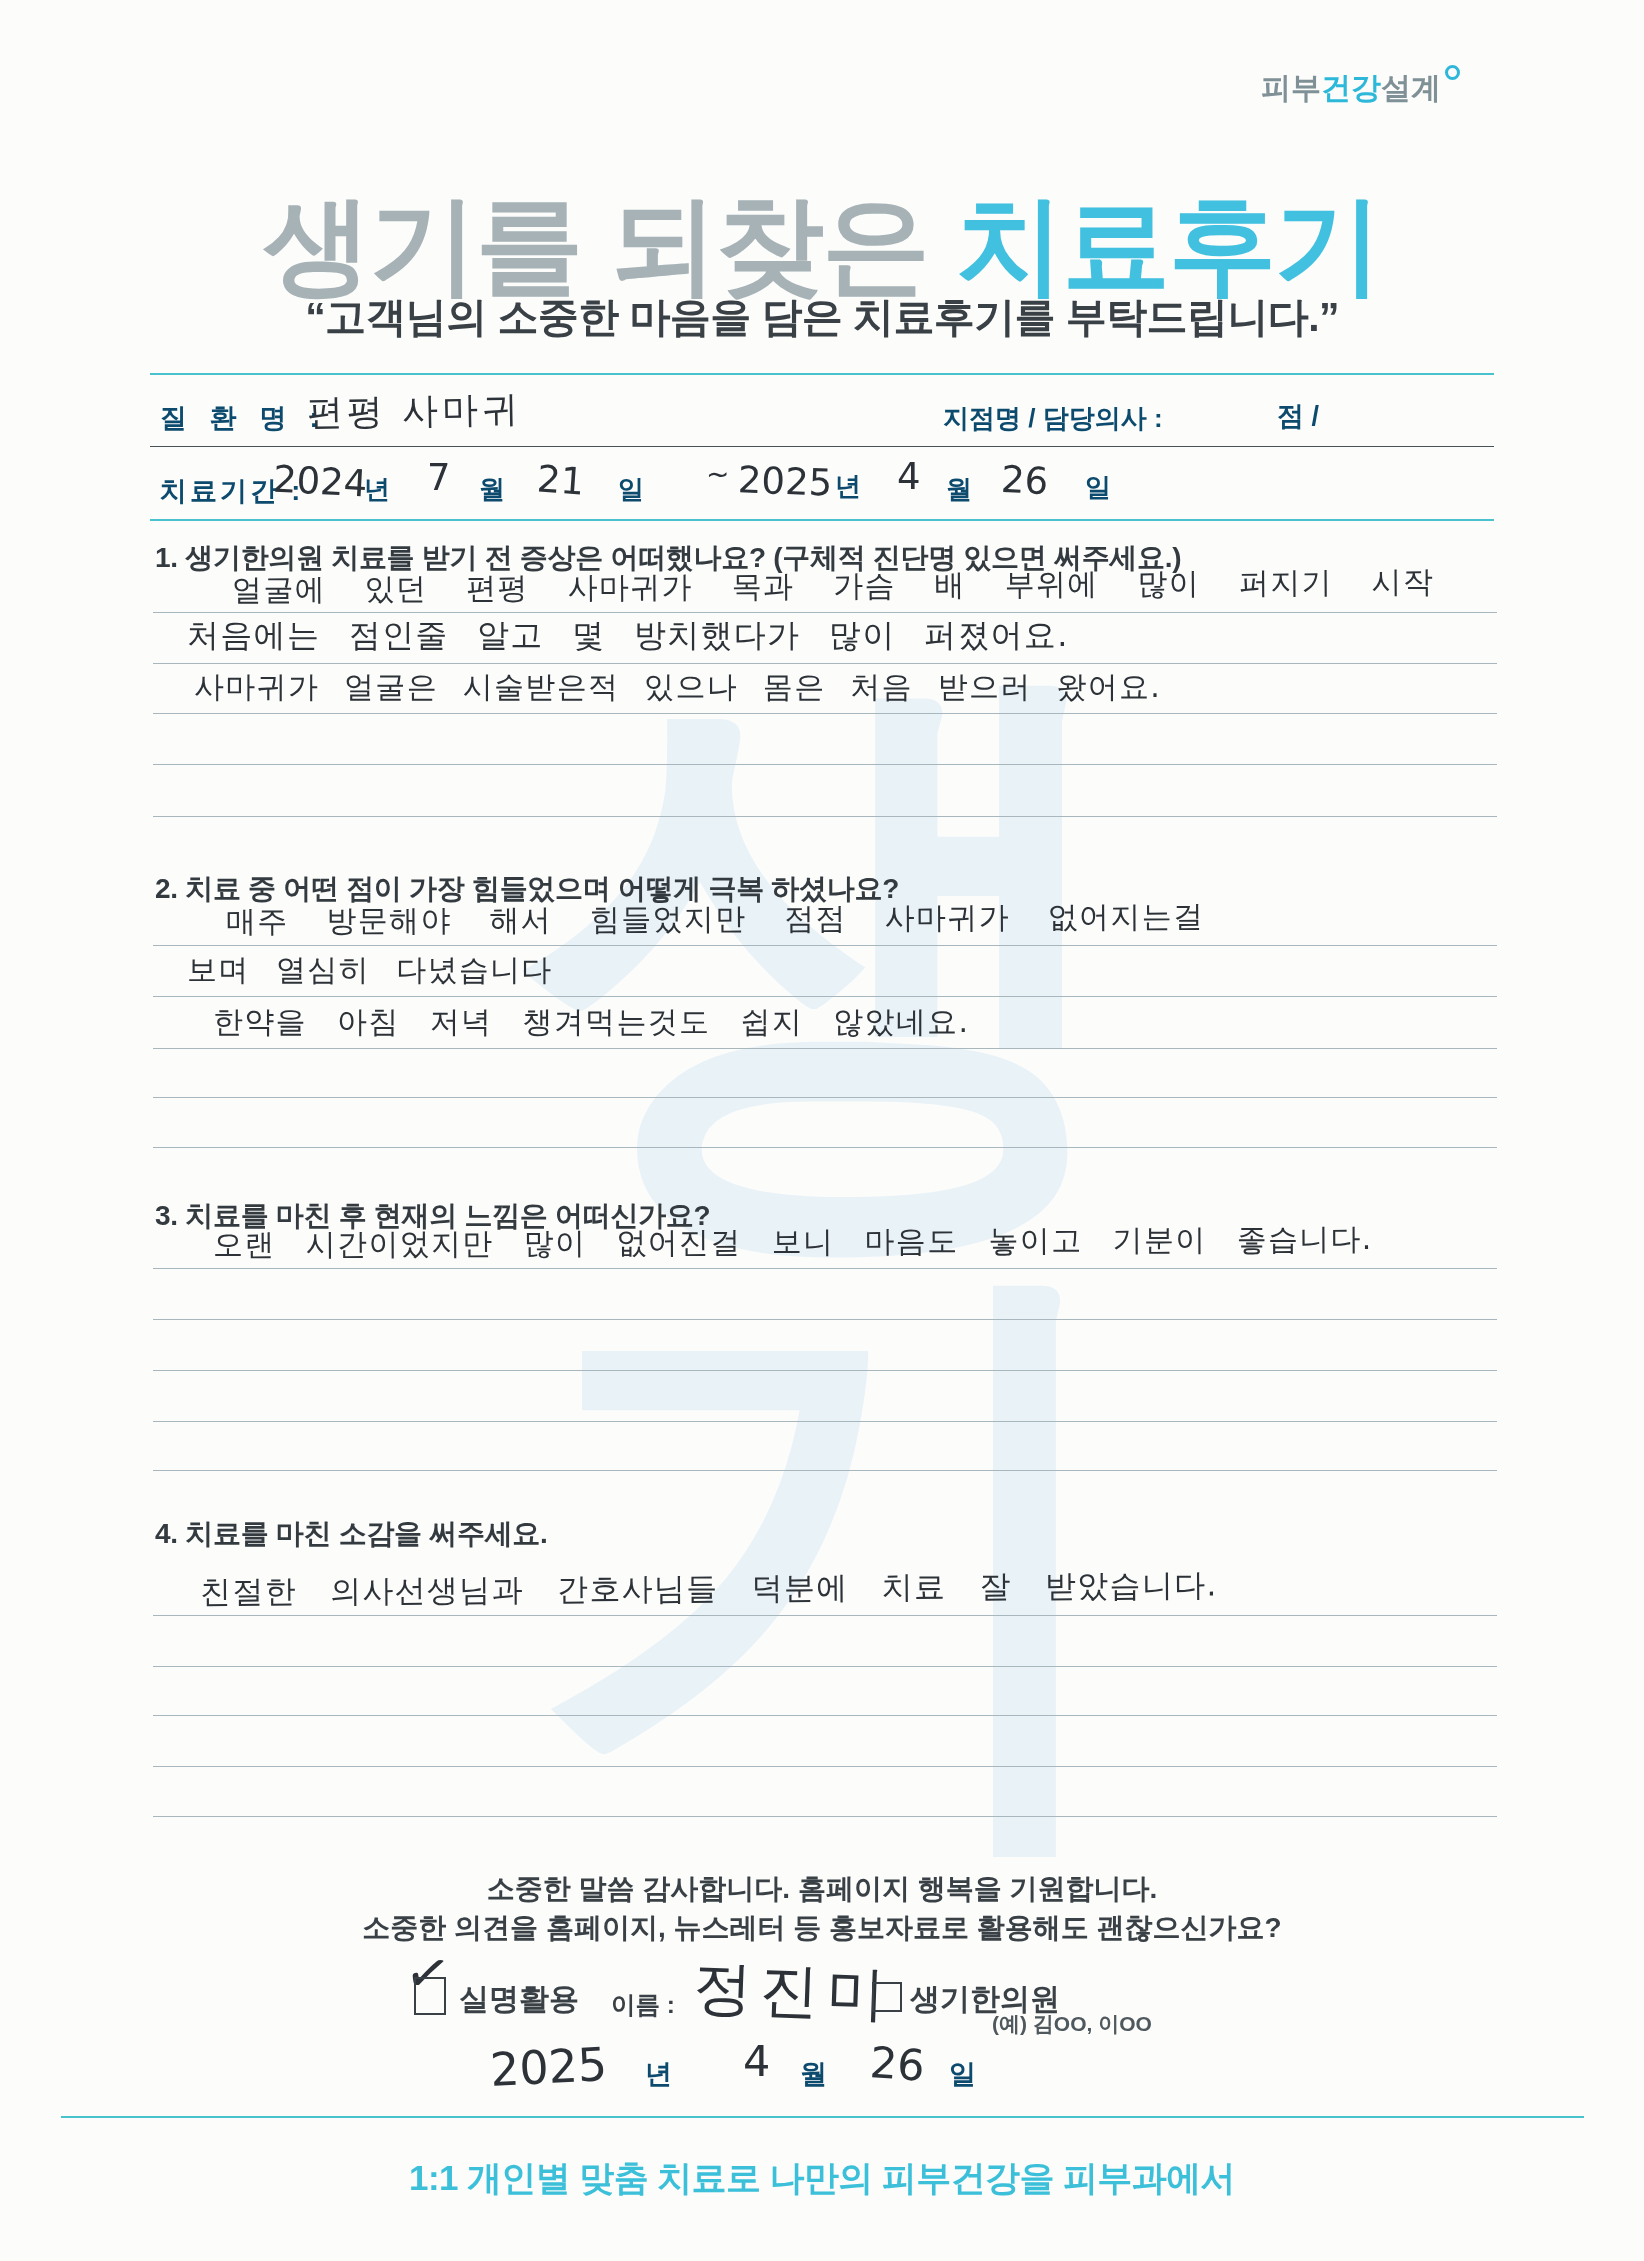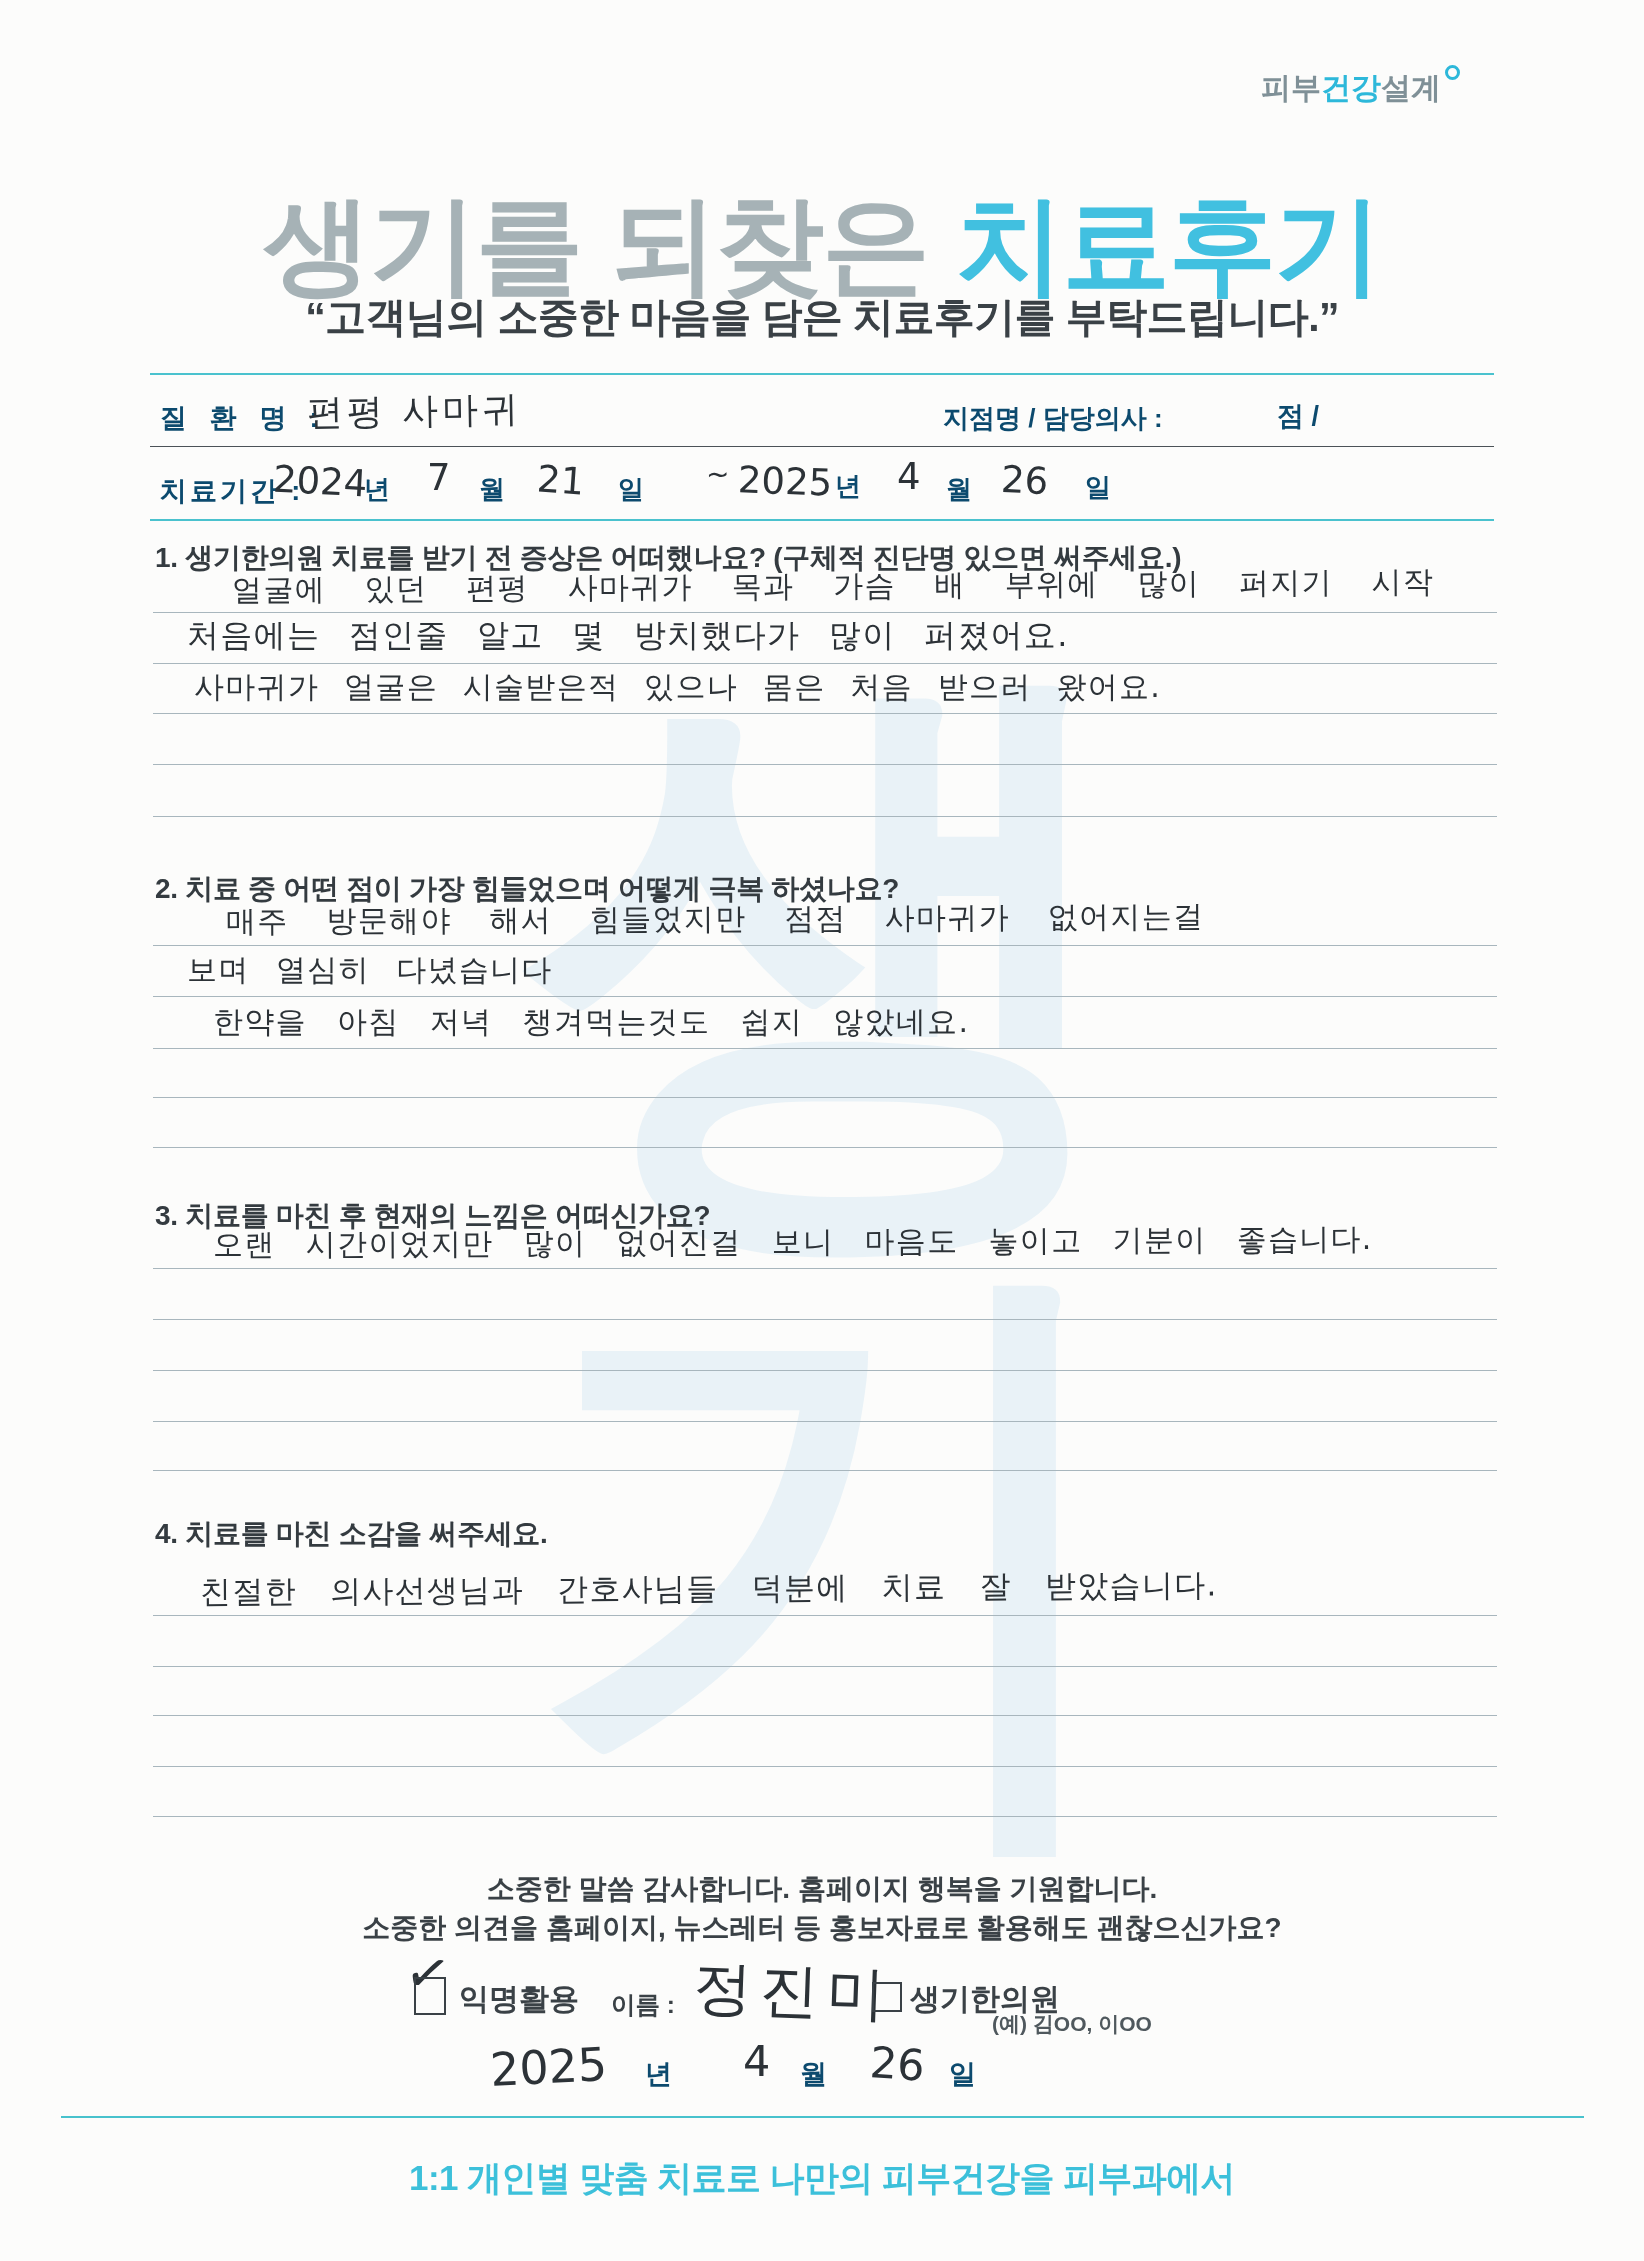--- a/index.html
+++ b/index.html
@@ -150,21 +150,21 @@
   </div>
   <div class="rule" style="top:1770px;">
     <span class="hw" style="left:41px;font-size:30px;"></span>
   </div>
 
   <p class="center-line" style="top:1870px;">소중한 말씀 감사합니다. 홈페이지 행복을 기원합니다.</p>
   <p class="center-line" style="top:1909px;">소중한 의견을 홈페이지, 뉴스레터 등 홍보자료로 활용해도 괜찮으신가요?</p>
 
   <span class="hw" style="left:405px;top:1942px;font-size:54px;transform:rotate(10deg);">✓</span>
   <span class="chkbox" style="left:414px;top:1977px;width:28px;height:34px;"></span>
-  <span class="center-line" style="left:459px;right:auto;top:1979px;font-size:30px;">익명활용</span>
+  <span class="center-line" style="left:459px;right:auto;top:1979px;font-size:30px;">실명활용</span>
   <span class="center-line" style="left:611px;right:auto;top:1988px;font-size:24.5px;">이름 :</span>
   <span class="hw" style="left:693px;top:1952px;font-size:59px;letter-spacing:7.7px;transform:rotate(2deg);">정진미</span>
   <span class="chkbox" style="left:872px;top:1982px;width:26px;height:26px;"></span>
   <span class="center-line" style="left:910px;right:auto;top:1979px;font-size:30px;">생기한의원</span>
   <span class="note" style="left:992px;top:2010px;">(예) 김OO, 이OO</span>
 
   <span class="hw" style="left:490px;top:2040px;font-size:46px;transform:rotate(-3deg);">2025</span>
   <span class="plabel" style="left:645px;top:2056px;">년</span>
   <span class="hw" style="left:743px;top:2036px;font-size:43px;">4</span>
   <span class="plabel" style="left:800px;top:2056px;">월</span>

